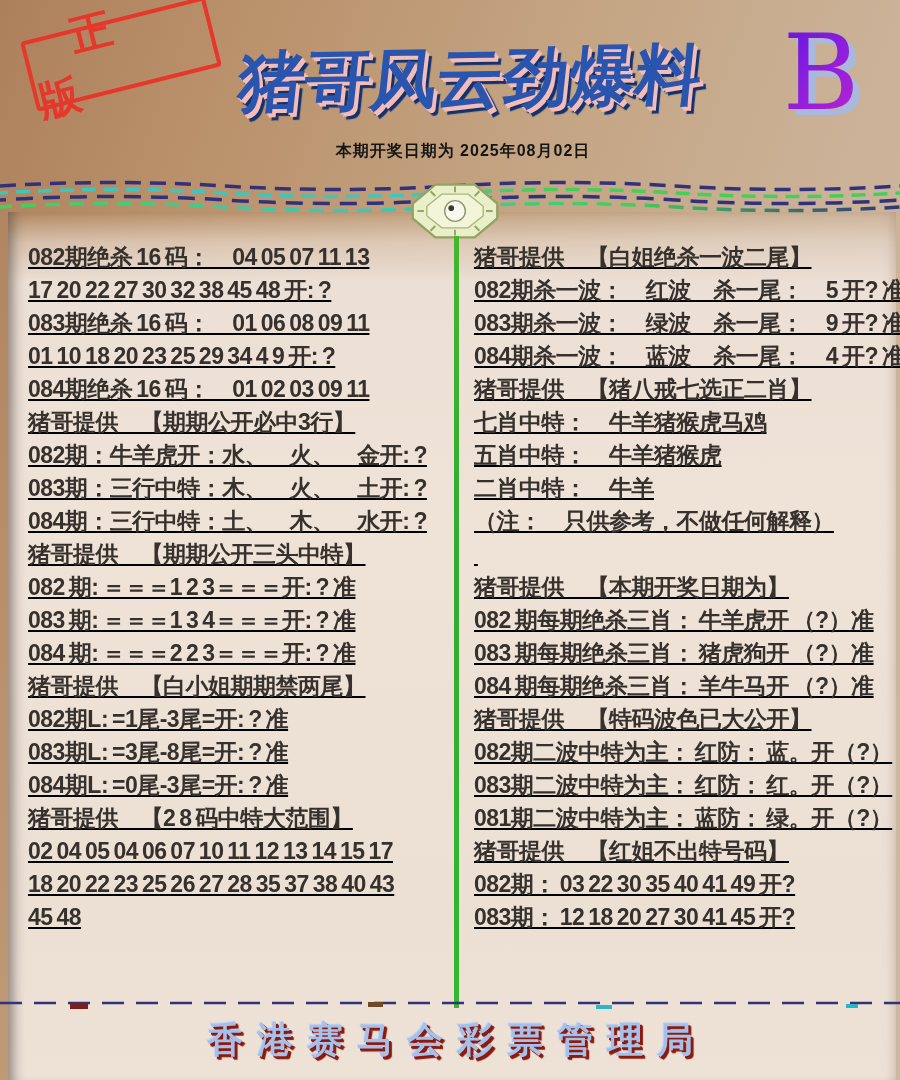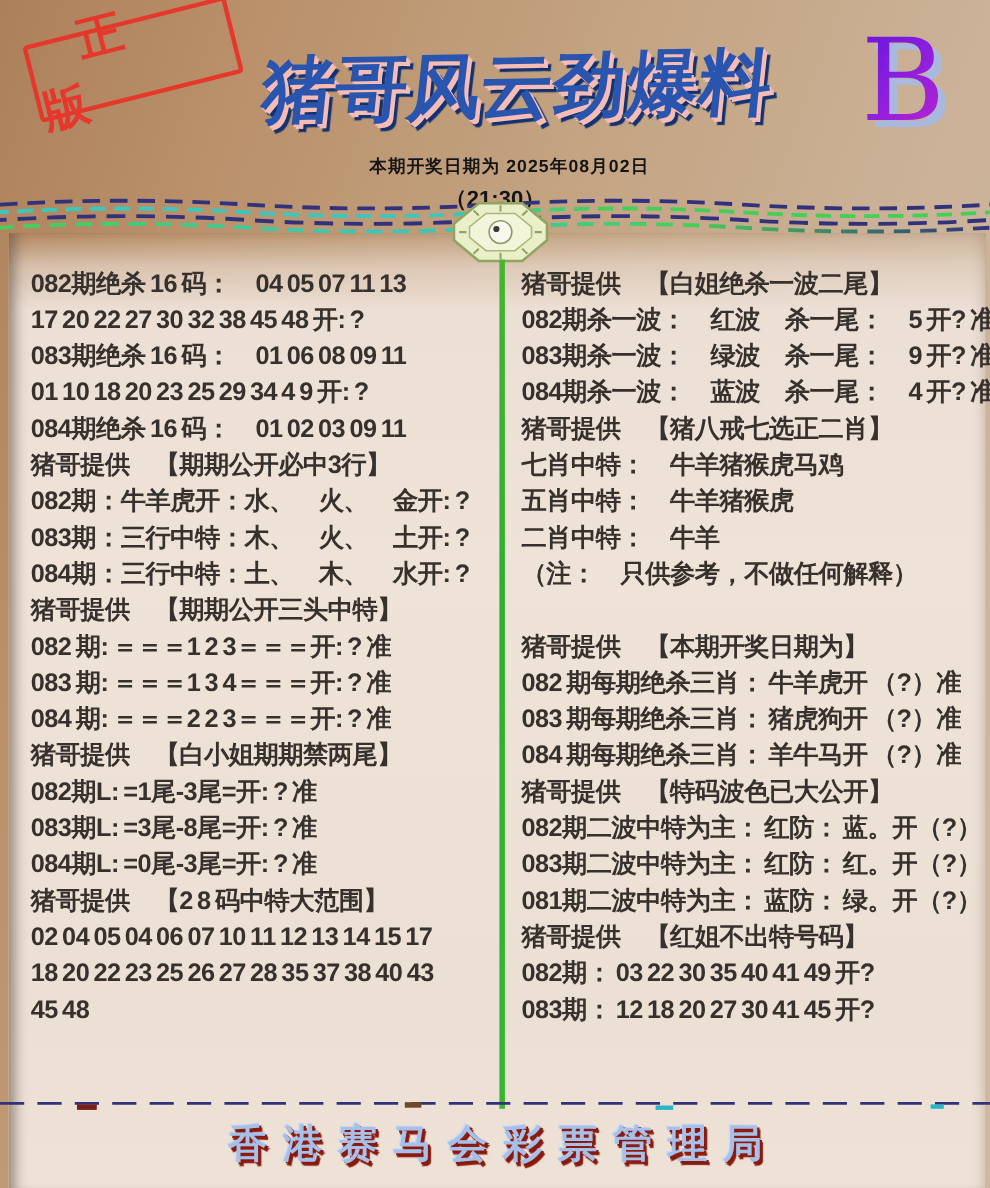--- a/index.html
+++ b/index.html
@@ -55,21 +55,21 @@
   .time-line{
     position:absolute; left:0; top:167px; width:900px; text-align:center;
     font-size:20px; font-weight:bold; color:#151515;
   }
   .wave{position:absolute; left:0; top:178px; z-index:2;}
   .bagua{position:absolute; left:408px; top:180px; width:94px; height:62px; z-index:3;}
   .vline{
     position:absolute; left:454px; top:236px; width:5px; height:772px; z-index:3;
     background:linear-gradient(180deg,#46b52f,#2fae2f 40%,#33b82f);
   }
-  .col{position:absolute; top:241px; width:428px; z-index:4;}
+  .col{position:absolute; top:241px; width:428px; z-index:4;text-decoration:underline;}
   .col.left{left:28px;}
   .col.right{left:474px;}
   .line{
     height:33px; line-height:33px; white-space:nowrap;
     font-size:23px; font-weight:bold; color:#36312d;
     letter-spacing:-0.5px; word-spacing:-2px;
   }
   .footer-dash{position:absolute; left:0; top:998px; z-index:4;}
   .agency{
     position:absolute; left:0; top:1016px; width:900px; text-align:center; z-index:4;
@@ -89,21 +89,20 @@
   </div>
 
   <div class="title">猪哥风云劲爆料</div>
 
   <div class="edition">
     <span class="ghost">B</span>
     <span class="front">B</span>
   </div>
 
   <div class="date-line">本期开奖日期为  2025年08月02日</div>
-  <div class="time-line">（21:30）</div>
 
   <svg class="wave" width="900" height="40" viewBox="0 0 900 40">
     <defs>
       <linearGradient id="gcg" x1="0" y1="0" x2="1" y2="0">
         <stop offset="0" stop-color="#3cc6bc"></stop>
           <stop offset="0.45" stop-color="#3cc6bc"></stop>
         <stop offset="0.6" stop-color="#45cf58"></stop>
           <stop offset="1" stop-color="#45cf58"></stop>
       </linearGradient>
       <linearGradient id="ggc" x1="0" y1="0" x2="1" y2="0">

